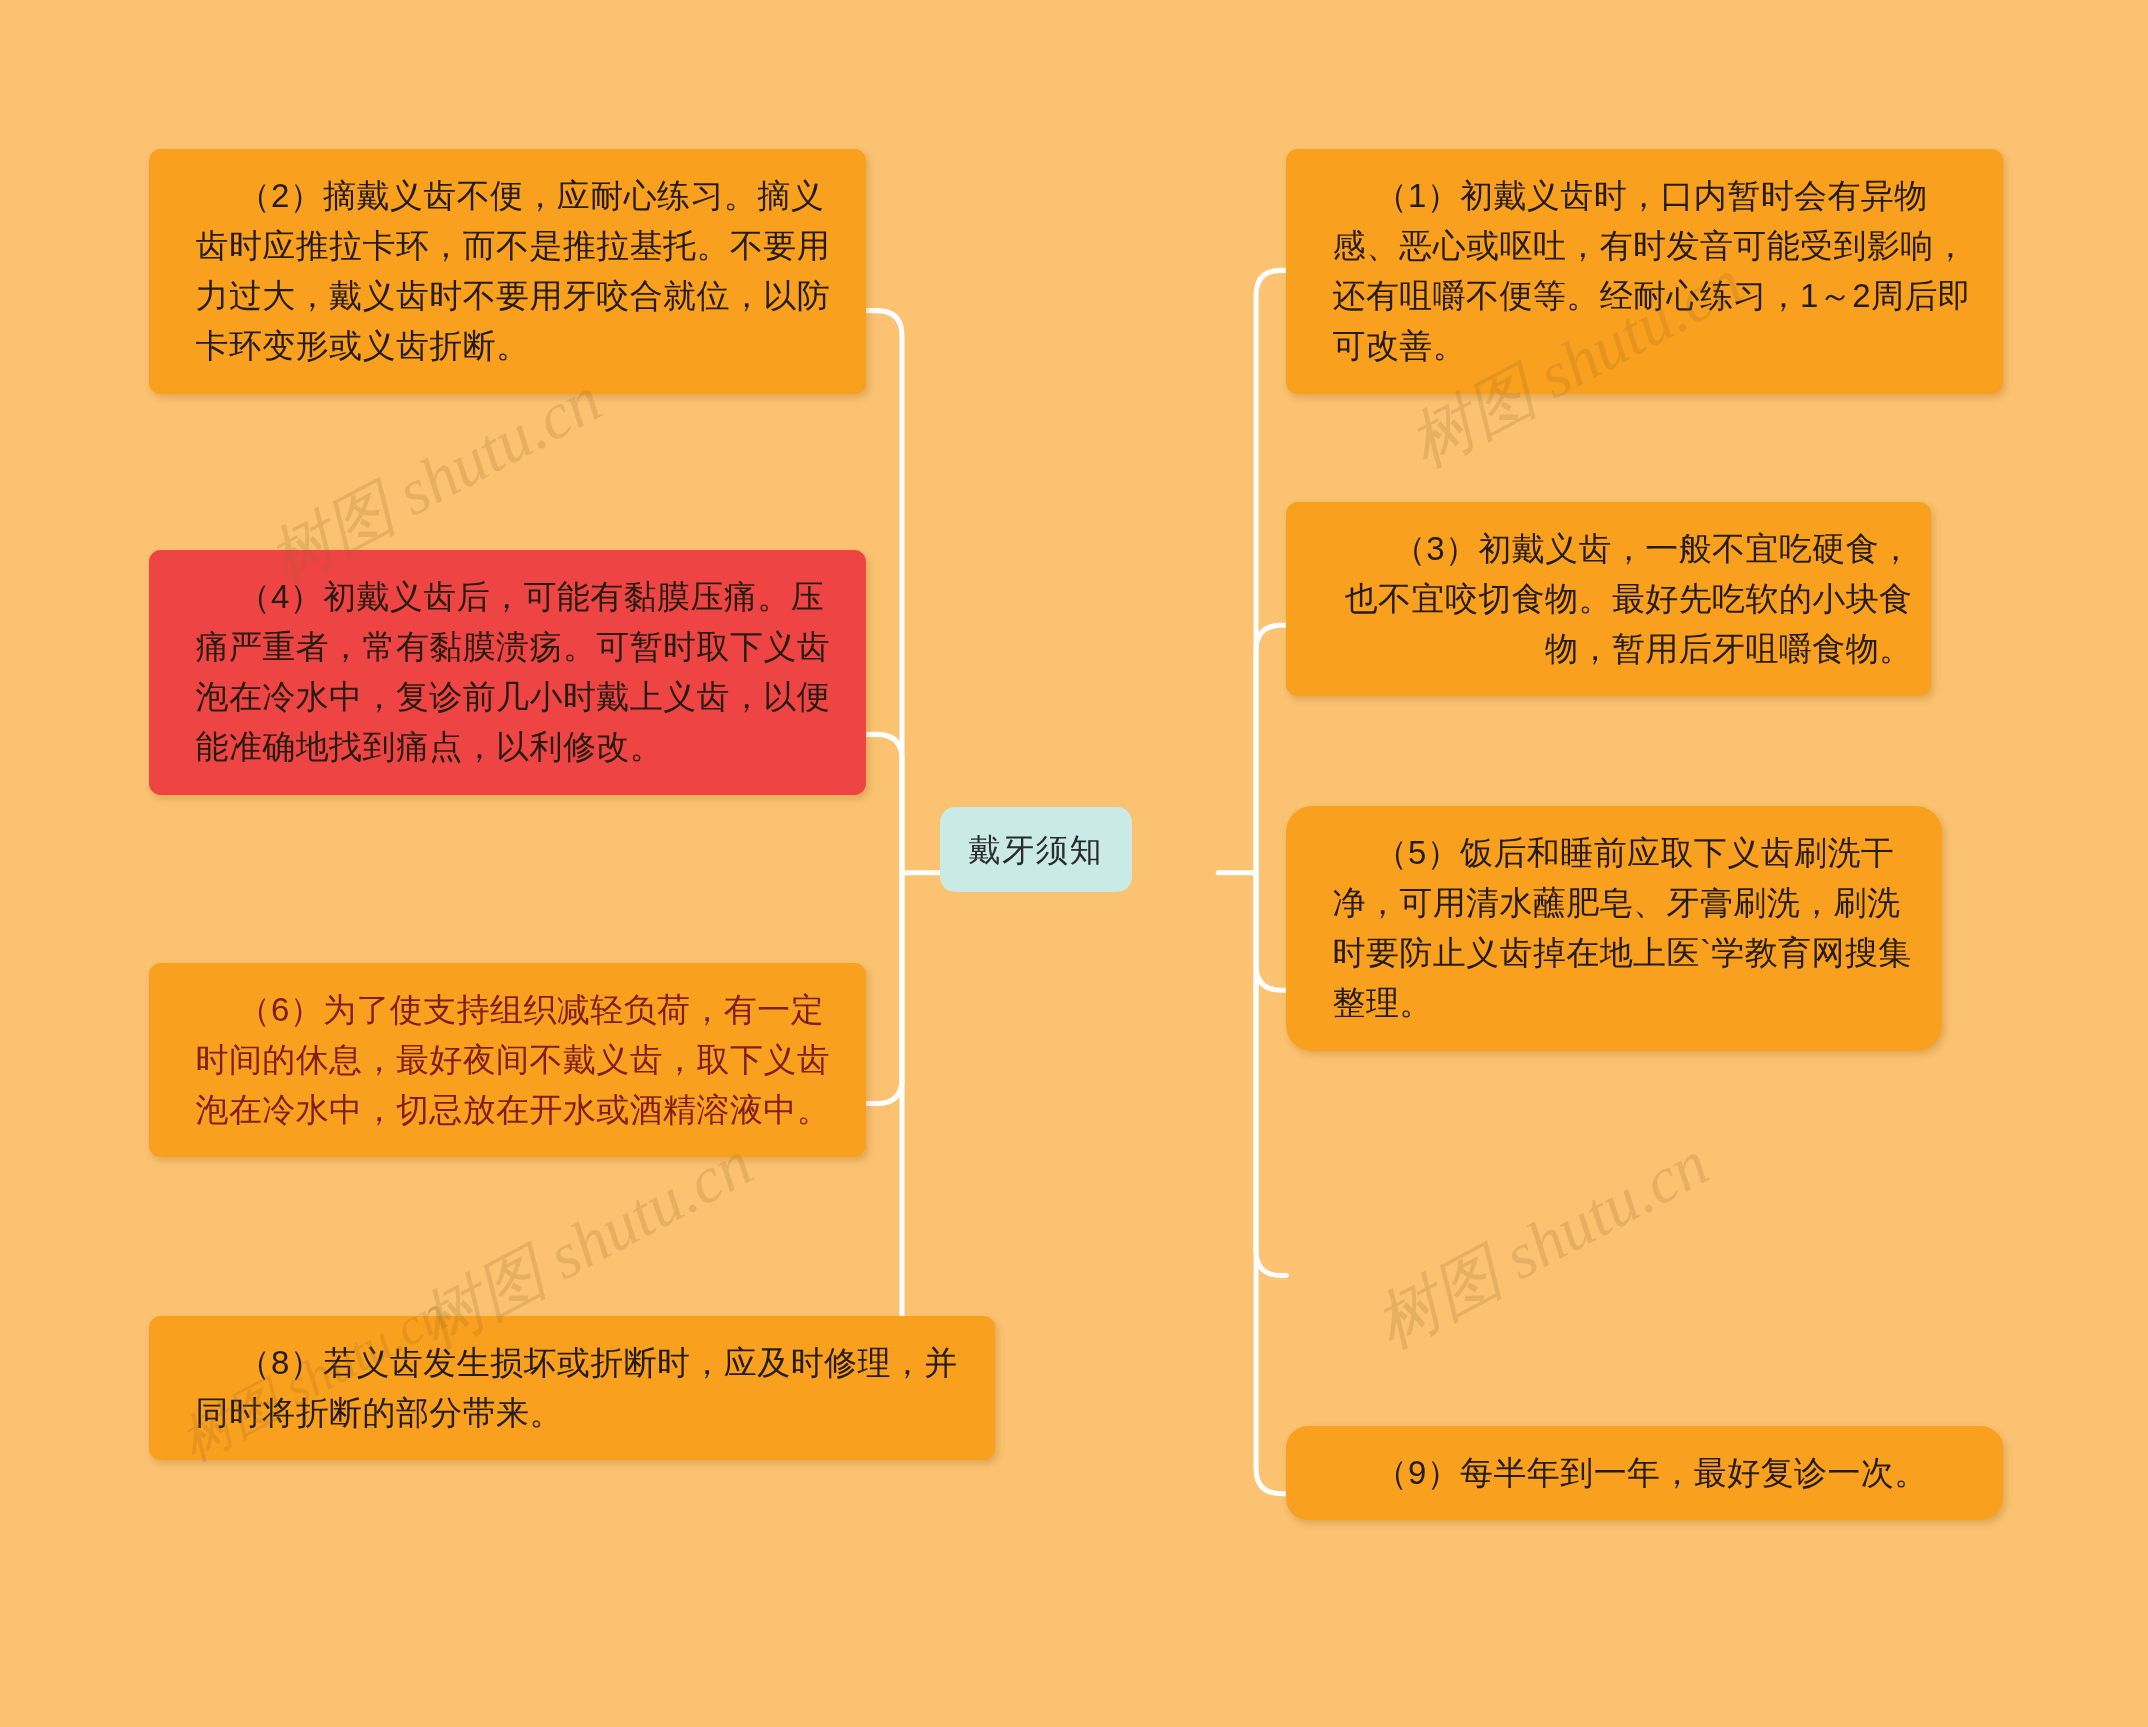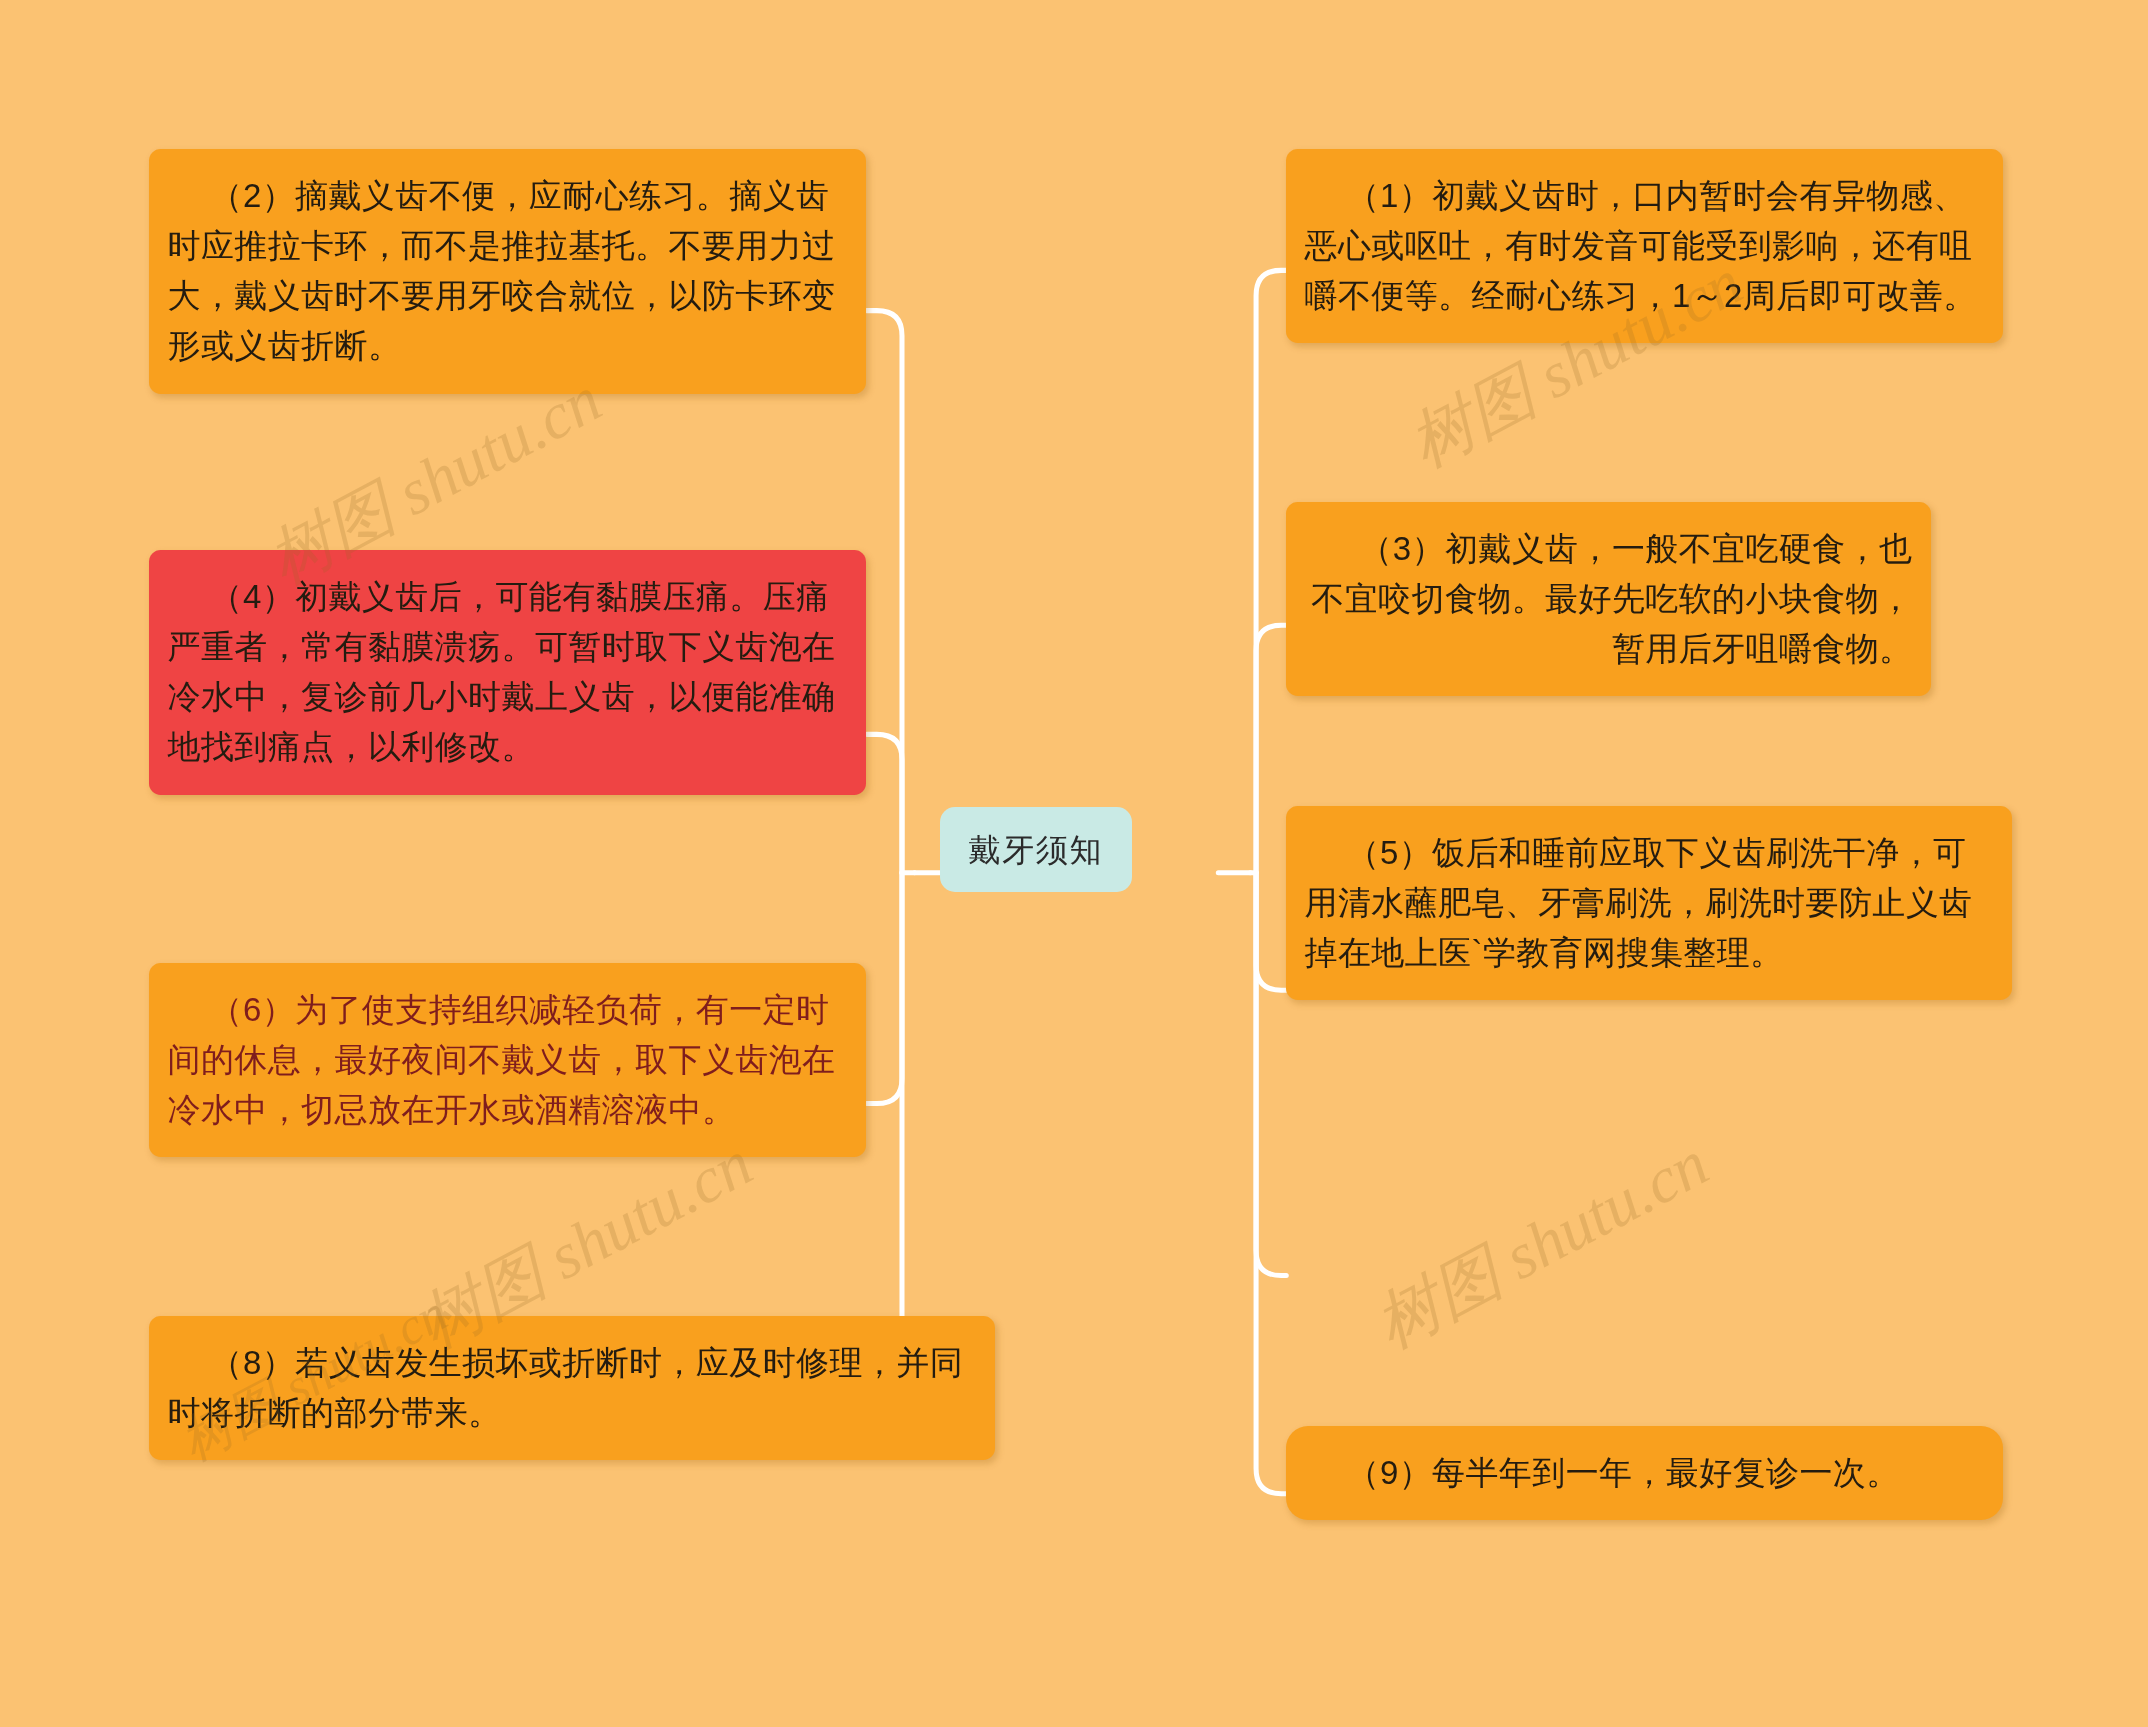--- a/index.html
+++ b/index.html
@@ -41,20 +41,21 @@
     font-size: 33px;
     line-height: 1.52;
     letter-spacing: 0.4px;
     padding: 22px 18.5px 22px 18.5px;
     text-align: left;
     word-break: break-all;
   }
   .node .txt {
     display: block;
     text-indent: 42px;
+    margin-left: 28px;
   }
   .root {
     position: absolute;
     z-index: 3;
     background: #c9eae5;
     border-radius: 15px;
     box-shadow: none;
     color: #2b2b2b;
     font-size: 32px;
     line-height: 1.2;
@@ -63,21 +64,21 @@
     letter-spacing: 1.7px;
   }
   
   #n2 { left: 149px;  top: 149px;  width: 717px; }
   #n4 { left: 149px;  top: 550px;  width: 717px; }
   #n6 { left: 149px;  top: 963px; width: 717px; }
   #n8 { left: 149px;  top: 1316px; width: 846px; }
   
   #n1 { left: 1286px; top: 149px;  width: 717px; }
   #n3 { left: 1286px; top: 502px;  width: 645px; text-align: right; }
-  #n5 { left: 1286px; top: 806px;  width: 726px; }
+  #n5 { left: 1286px; top: 806px;  width: 656px; border-radius: 26px; }
   #n7 { left: 1286px; top: 1160px; width: 717px; }
   #n9 { left: 1286px; top: 1426px; width: 717px; border-radius: 22px; }
   
   #root-node { left: 940px; top: 807px; }
 
   
   .watermark {
     position: absolute;
     z-index: 4;
     color: rgba(150, 105, 35, 0.20);

